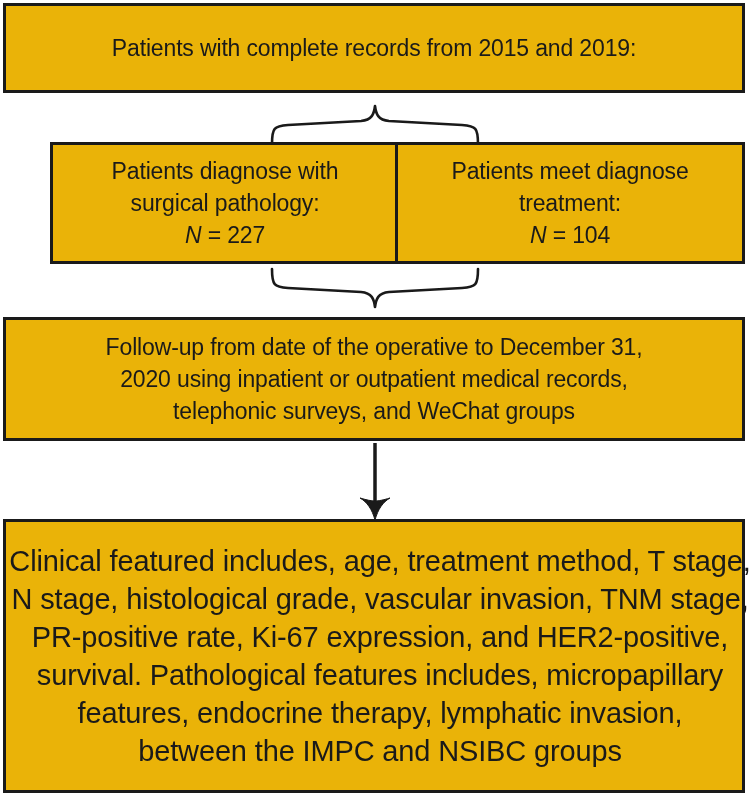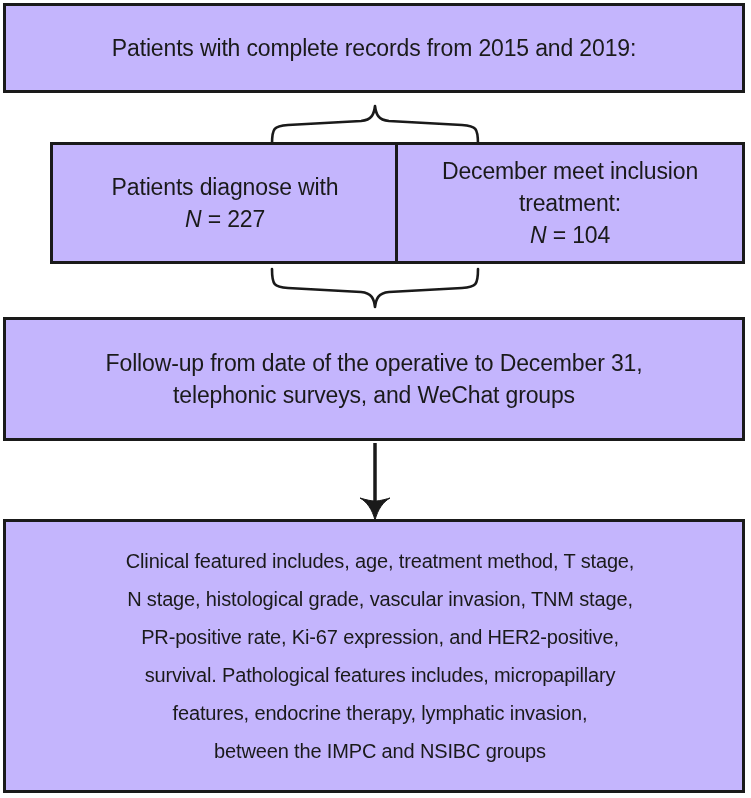--- a/index.html
+++ b/index.html
@@ -19,21 +19,21 @@
     width: 751px;
     height: 798px;
     background: #ffffff;
     overflow: hidden;
   }
 
   .node-box {
     position: absolute;
     box-sizing: border-box;
     border: 3px solid #1a1a1a;
-    background: #c4b5fd;
+    background: #eab308;
     display: flex;
     flex-direction: column;
     align-items: center;
     justify-content: center;
     text-align: center;
   }
 
   .node-line {
     display: block;
     white-space: nowrap;
@@ -77,21 +77,21 @@
   }
 
   
   #box-features {
     left: 3px;
     top: 519px;
     width: 742px;
     height: 274px;
   }
   #box-features .node-line {
-    font-size: 20px;
+    font-size: 29px;
     line-height: 38px;
     margin-left: 12px;
   }
 
   
   .n-italic {
     font-style: italic;
   }
 
   
@@ -135,38 +135,40 @@
 
   <div class="connector" id="brace-top">
     <svg viewBox="0 0 226 42" preserveAspectRatio="none" fill="none" stroke="#1a1a1a" stroke-width="2.6" stroke-linecap="round" stroke-linejoin="round">
       <path d="M 10 40 C 10 24 12 22 26 21 L 99 17 C 110 16 112 10 113 2
                C 114 10 116 16 127 17 L 200 21 C 214 22 216 24 216 40"></path>
     </svg>
   </div>
 
   <div class="node-box" id="box-surgical-pathology">
     <span class="node-line">Patients diagnose with</span>
+    <span class="node-line">surgical pathology:</span>
     <span class="node-line"><span class="n-italic">N</span>&nbsp;<span>= 227</span></span>
   </div>
 
   <div class="node-box" id="box-inclusion-criteria">
-    <span class="node-line">December meet inclusion</span>
+    <span class="node-line">Patients meet diagnose</span>
     <span class="node-line">treatment:</span>
     <span class="node-line"><span class="n-italic">N</span>&nbsp;<span>= 104</span></span>
   </div>
 
   <div class="connector" id="brace-bottom">
     <svg viewBox="0 0 226 44" preserveAspectRatio="none" fill="none" stroke="#1a1a1a" stroke-width="2.6" stroke-linecap="round" stroke-linejoin="round">
       <path d="M 10 3 C 10 19 12 21 26 22 L 99 26 C 110 27 112 33 113 41
                C 114 33 116 27 127 26 L 200 22 C 214 21 216 19 216 3"></path>
     </svg>
   </div>
 
   <div class="node-box" id="box-followup">
     <span class="node-line">Follow-up from date of the operative to December 31,</span>
+    <span class="node-line">2020 using inpatient or outpatient medical records,</span>
     <span class="node-line">telephonic surveys, and WeChat groups</span>
   </div>
 
   <div class="connector" id="arrow-down">
     <svg viewBox="0 0 46 78" preserveAspectRatio="none">
       <line x1="23" y1="0" x2="23" y2="58" stroke="#1a1a1a" stroke-width="3.5"></line>
       <path d="M 23 77 C 20 66 15 59 8 55 C 15 57 19 58 23 58
                C 27 58 31 57 38 55 C 31 59 26 66 23 77 Z" fill="#1a1a1a" stroke="#1a1a1a" stroke-width="1"></path>
     </svg>
   </div>

